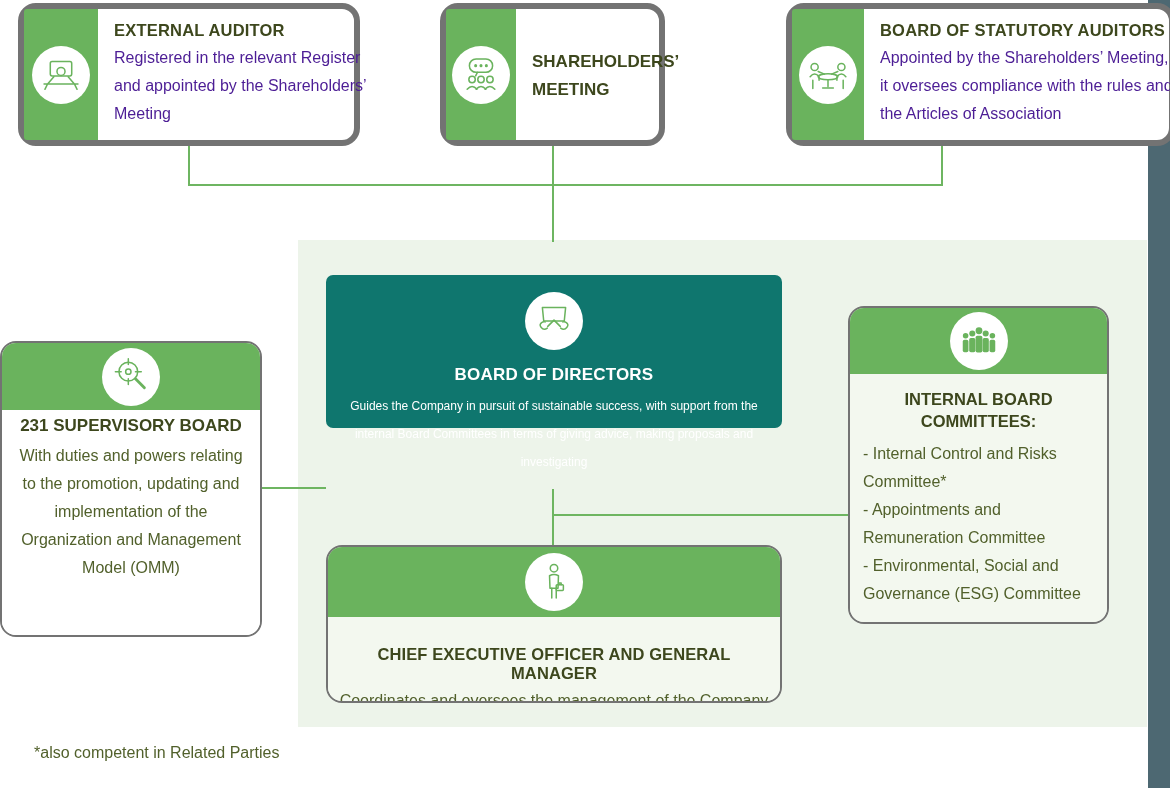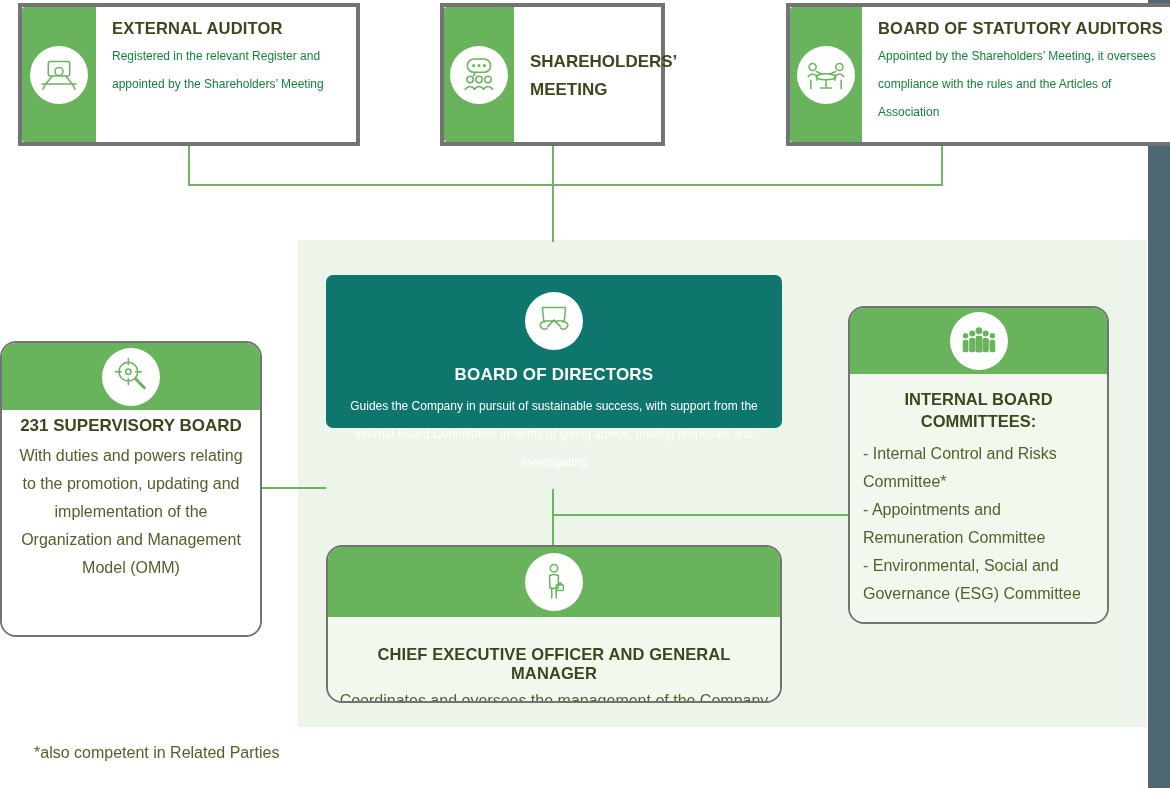--- a/index.html
+++ b/index.html
@@ -15,28 +15,28 @@
 
   
   .panel{position:absolute;left:298px;top:240px;width:849px;height:487px;background:#edf4ea;}
 
   
   .conn{position:absolute;background:#6eb561;}
 
   
   .top-box{
     position:absolute;top:3px;height:143px;background:#ffffff;
-    border:4px solid #737373;border-radius:0;display:flex;box-sizing:border-box;
+    border:6px solid #737373;border-radius:18px;display:flex;box-sizing:border-box;
   }
   .strip{background:#6ab35d;border-radius:3px 0 0 3px;display:flex;align-items:center;justify-content:center;flex:0 0 auto;}
   .circle-icon{width:58px;height:58px;border-radius:50%;background:#ffffff;display:flex;align-items:center;justify-content:center;}
   .circle-icon svg{width:50px;height:50px;}
   .top-content{padding:12px 14px 10px 16px;box-sizing:border-box;}
   h3.node-title{margin:0 0 4px 0;font-size:16.5px;font-weight:bold;color:#3d471d;letter-spacing:.2px;}
-  .node-desc{font-size:12px;color:#15803d;line-height:28px;}
+  .node-desc{font-size:16px;color:#4c1d95;line-height:28px;}
   .vcenter{display:flex;flex-direction:column;justify-content:center;}
   .title-2line{font-size:17px;font-weight:bold;color:#3d471d;line-height:28px;}
 
   
   .bod{
     position:absolute;left:326px;top:275px;width:456px;height:153px;
     background:#0f766e;border-radius:7px;box-sizing:border-box;text-align:center;
   }
   .bod .circle-icon{margin:17px auto 0 auto;}
   .bod-title{margin-top:15px;font-size:17px;font-weight:bold;color:#ffffff;letter-spacing:.2px;}

